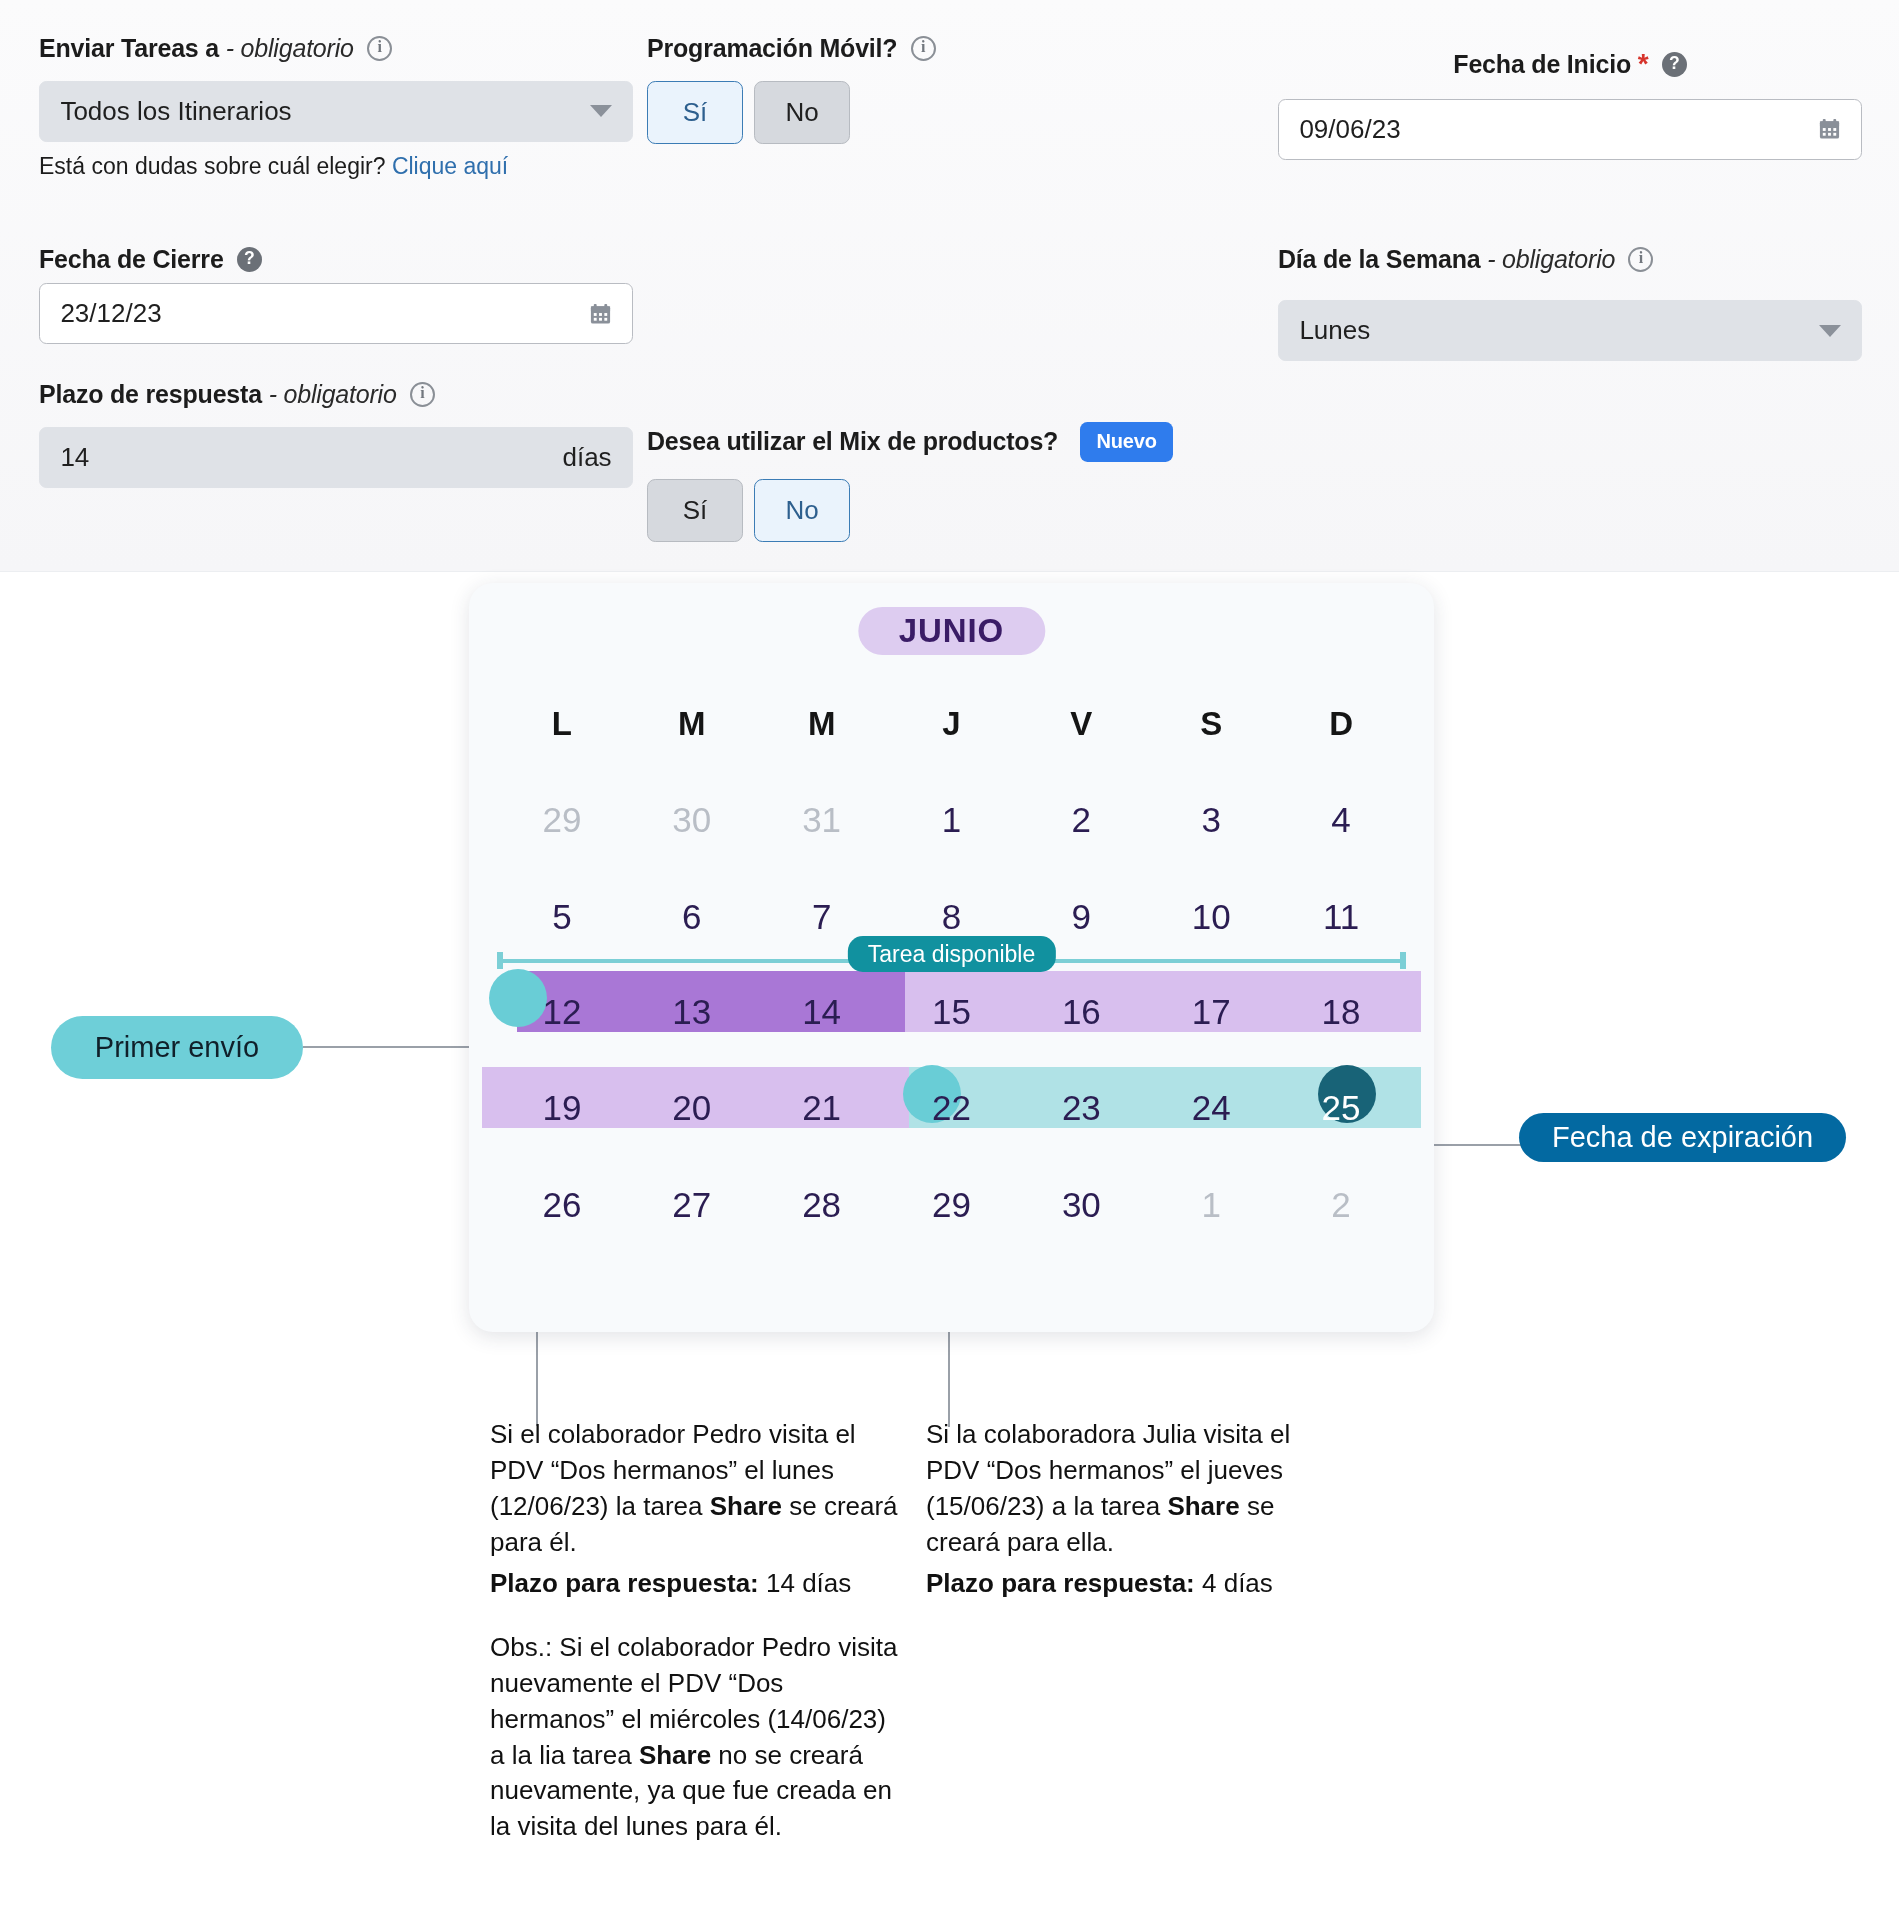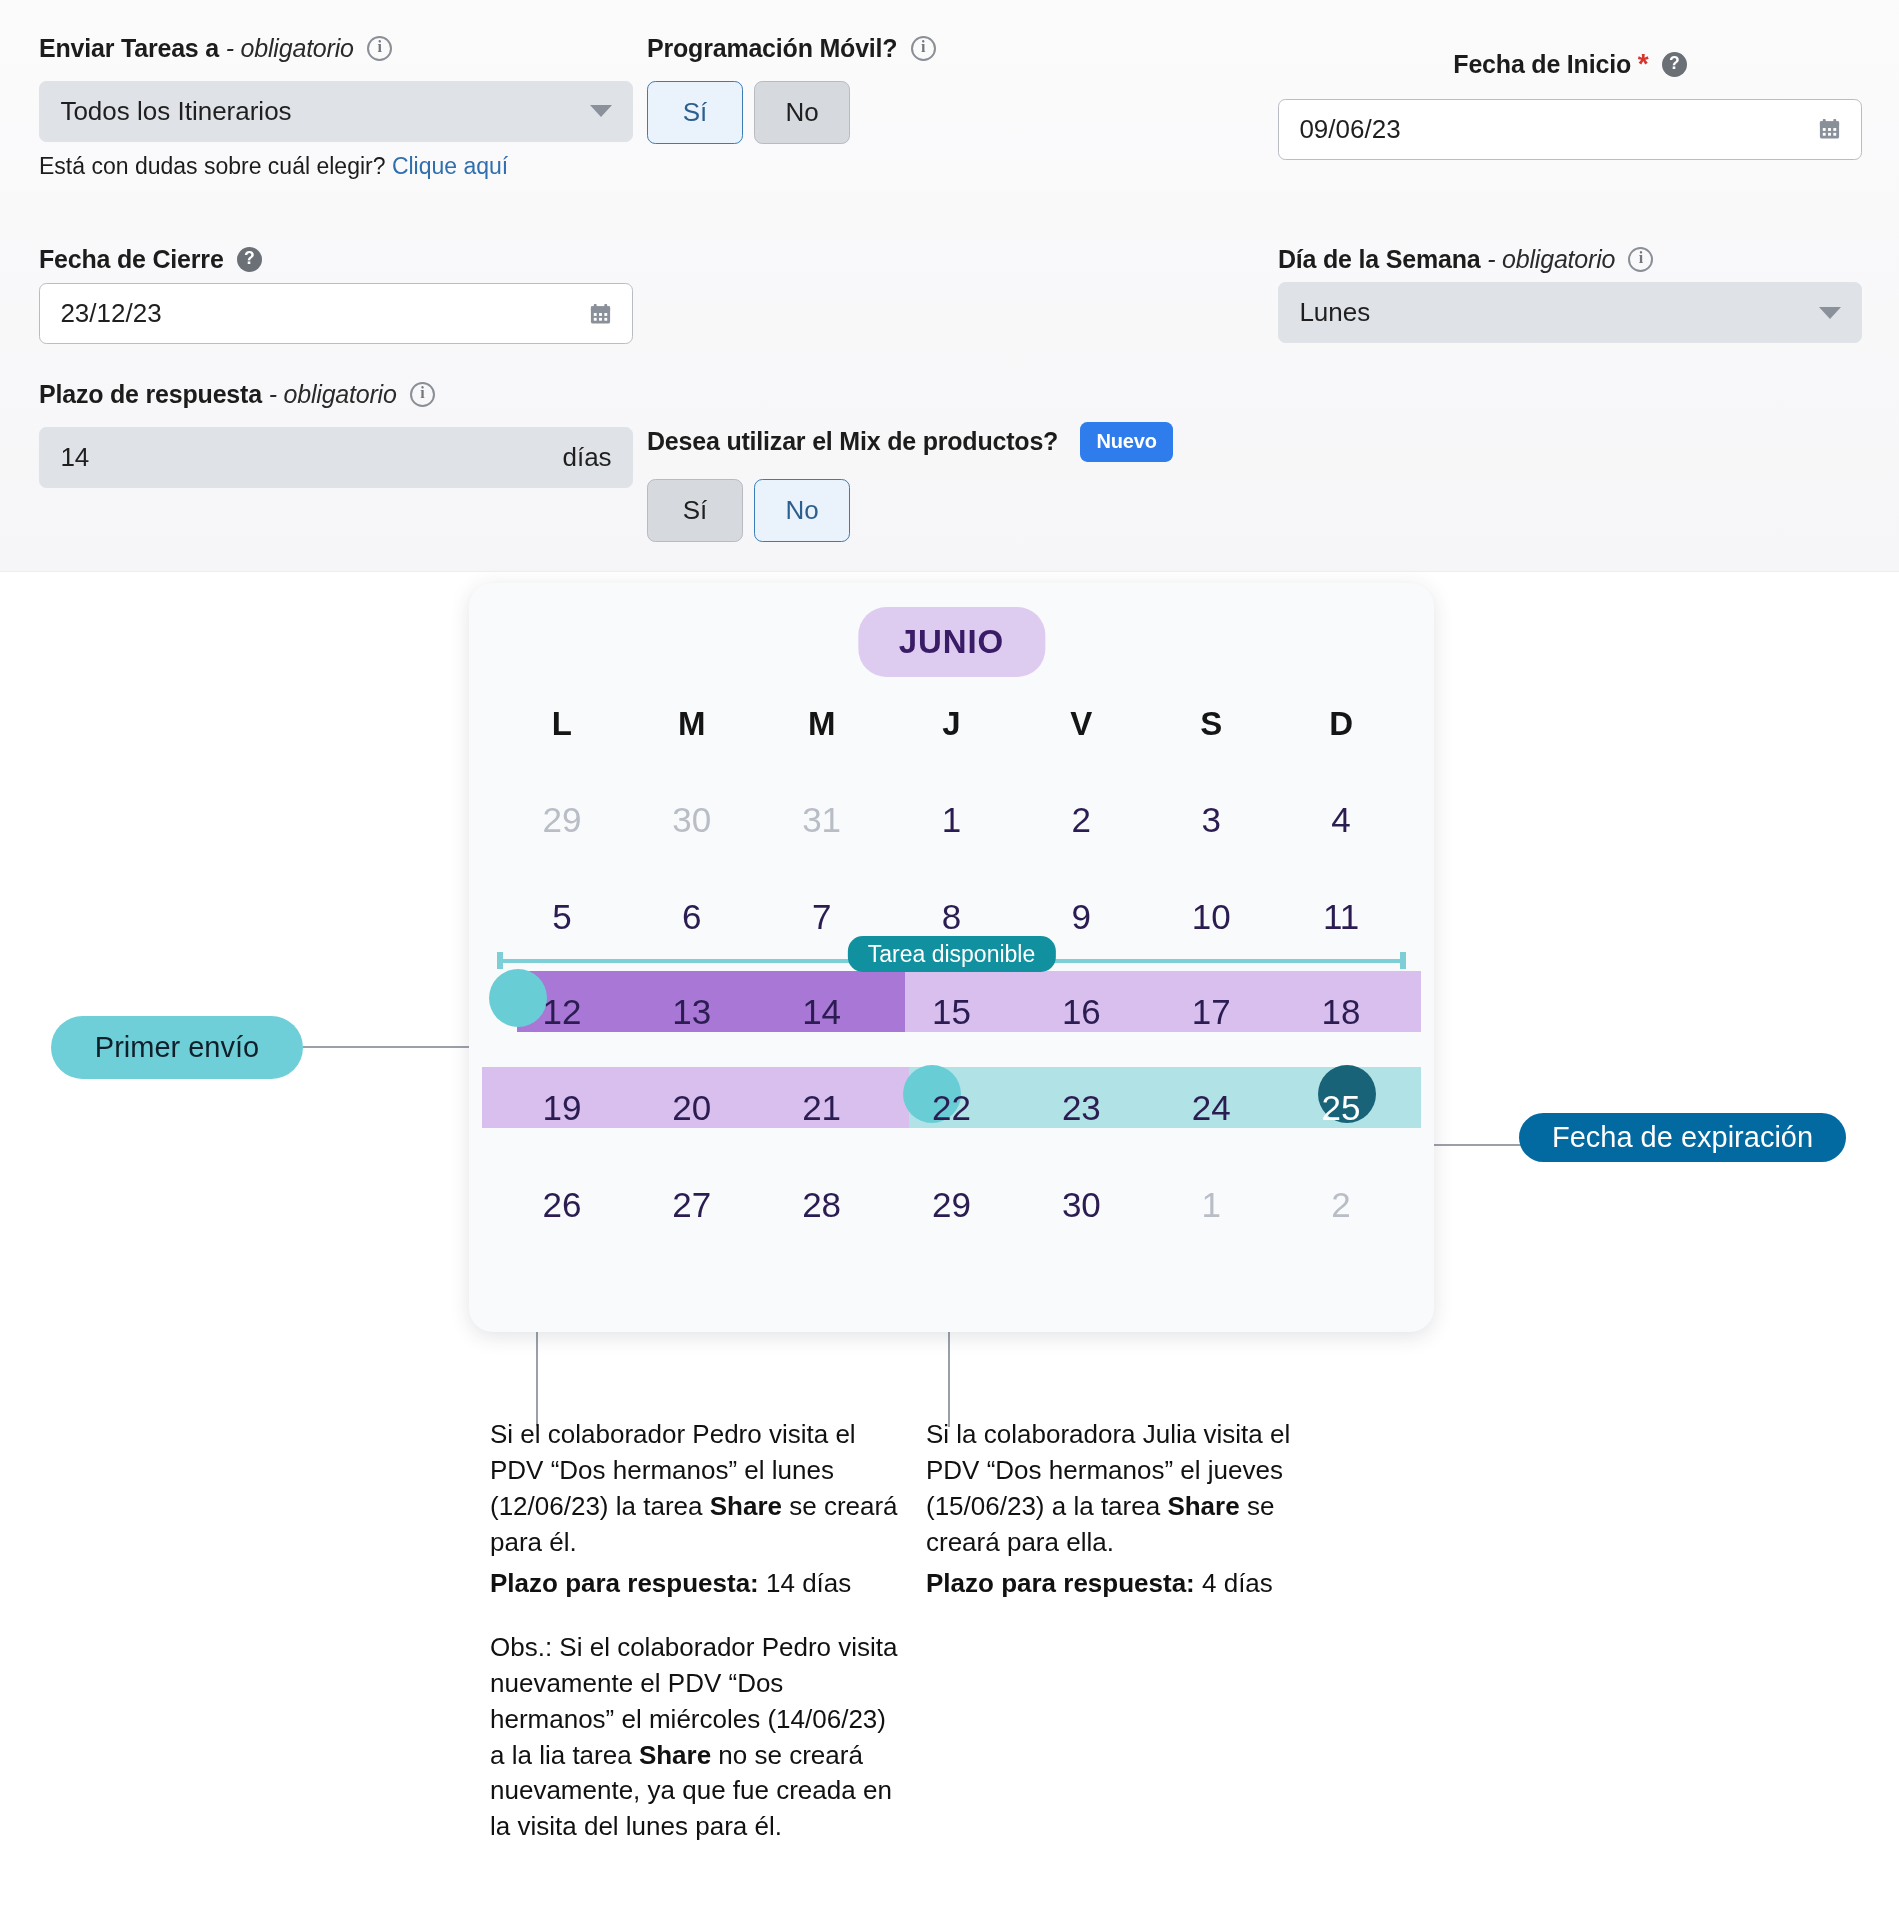--- a/index.html
+++ b/index.html
@@ -88,21 +88,21 @@
 
   
   .cal-card {
     position:absolute; left:469px; top:583px; width:965px; height:749px;
     background:#f8fafc; border-radius:24px;
     box-shadow:0 4.6px 20.4px rgba(40,50,70,.13);
   }
   .month-pill {
     position:absolute; left:50%; transform:translateX(-50%); top:24px;
     background:#ddccf0; color:#3a1c66; font-weight:700;
-    font-size:33px; letter-spacing:0.9px; padding:16px 41px; border-radius:28px;
+    font-size:33px; letter-spacing:0.9px; padding:5px 41px; border-radius:28px;
   }
   .dow-row, .day-row {
     position:absolute; left:28px; right:28px;
     display:grid; grid-template-columns:repeat(7,1fr);
   }
   .dow-row { top:122px; }
   .dow {
     text-align:center; font-size:33px; font-weight:700; color:#151515;
   }
   .day-row { height:78px; align-items:center; }
@@ -271,21 +271,21 @@
       </svg>
     </div>
   </div>
 
   <div class="col col-c" style="top:243px;">
     <div class="lbl">
       <span>Día de la Semana</span>
       <span class="opt">- obligatorio</span>
       <span class="ico-i"></span>
     </div>
-    <div class="field disabled" style="margin-top:7px;">
+    <div class="field disabled" style="margin-top:25px;">
       <span>Lunes</span>
       <span class="caret"></span>
     </div>
   </div>
 </div>
 
 <div class="ln" style="left:303px; top:1046px; width:234px; height:1.9px;"></div>
 <div class="ln" style="left:536px; top:1046px; width:1.9px; height:25px;"></div>
 <div class="ln" style="left:536px; top:1133px; width:1.9px; height:293px;"></div>
 <div class="ln" style="left:948px; top:1171px; width:1.9px; height:256px;"></div>

